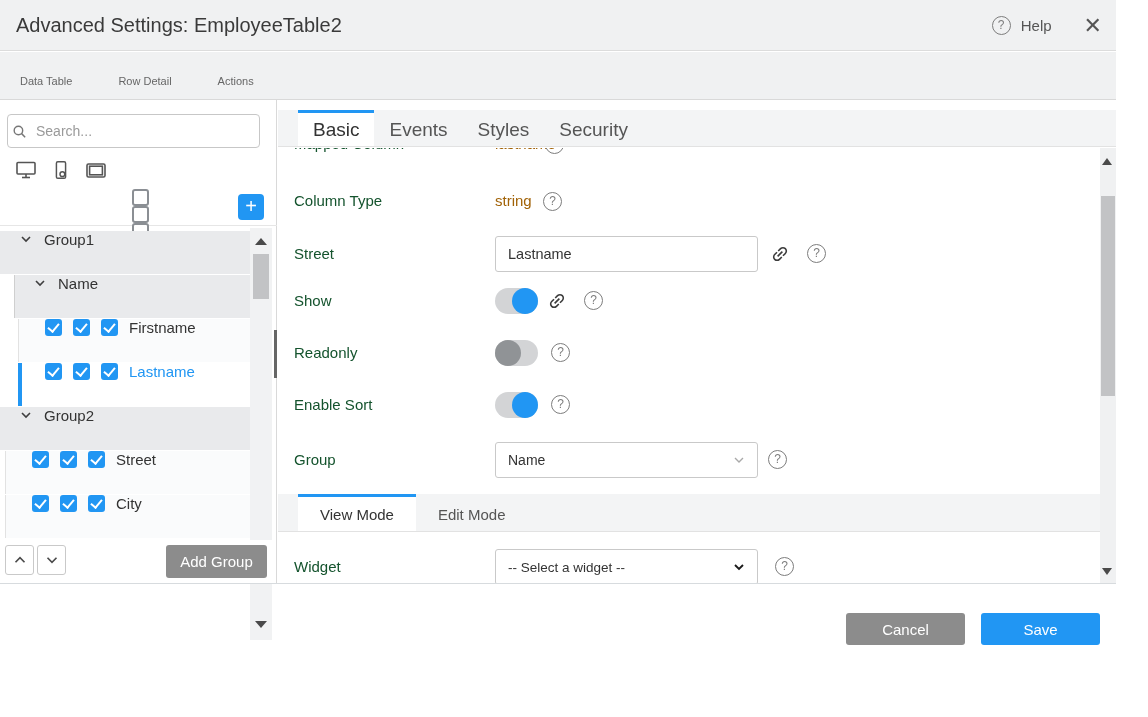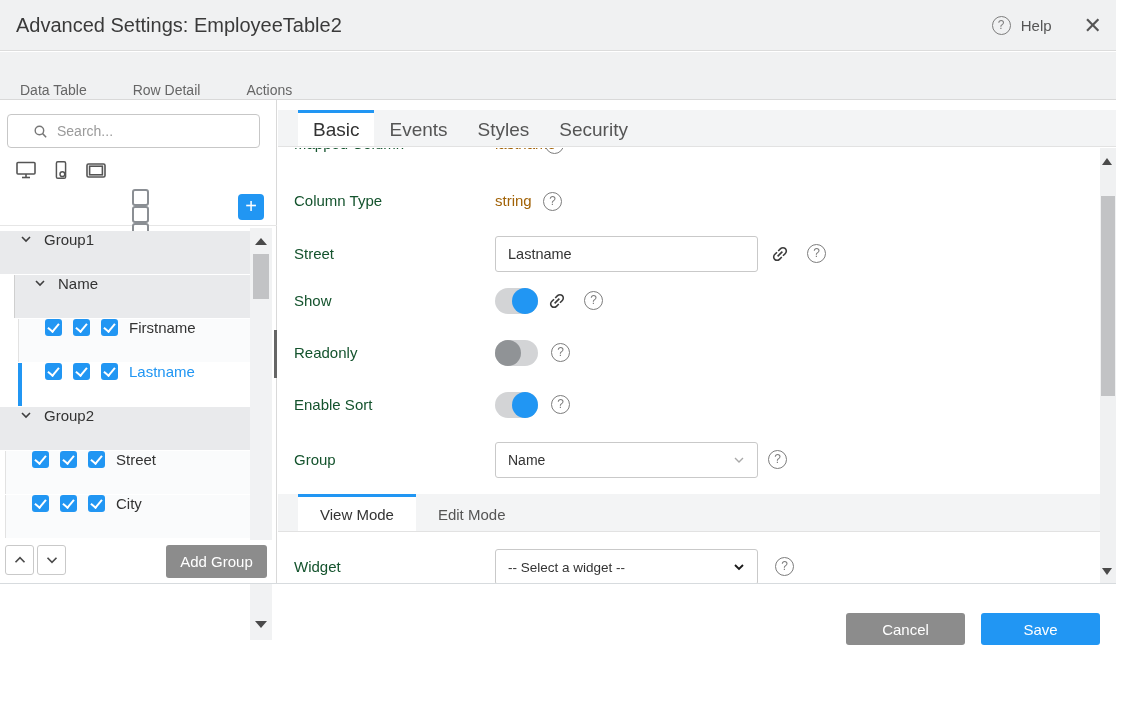--- a/index.html
+++ b/index.html
@@ -10,27 +10,27 @@
   
   .hdr { position:absolute; left:0; top:0; width:1116px; height:51px; background:#f0f1f2; border-bottom:1px solid #dcdcdc; display:flex; align-items:center; }
   .hdr-title { margin-left:16px; font-size:20px; color:#3a3a3a; }
   .hdr-right { position:absolute; right:14px; top:0; height:51px; display:flex; align-items:center; gap:10px; }
   .q { width:19px; height:19px; border:1.5px solid #7d7d7d; border-radius:50%; color:#7d7d7d; font-size:12px; line-height:16px; text-align:center; flex:none; }
   .hdr-help-label { font-size:15px; color:#555; margin-right:16px; }
   .hdr-close { font-size:22px; color:#555; line-height:20px; cursor:default; margin-left:6px; }
 
   
   .tabs { position:absolute; left:0; top:52px; width:1116px; height:48px; background:#f0f1f2; border-bottom:1px solid #d9d9d9; display:flex; }
-  .tab { padding:13px 23px; line-height:45px; font-size:14px; color:#666; border-top:3px solid transparent; }
+  .tab { padding:4px 23px; line-height:45px; font-size:11px; color:#666; border-top:3px solid transparent; }
   .tab:first-child { padding-left:20px; }
   .tab.active { background:#fff; color:#333; border-top:3px solid #2196f3; }
 
   
   .sidebar { position:absolute; left:0; top:100px; width:277px; height:483px; background:#fff; border-right:1px solid #d9d9d9; }
-  .search-box { position:absolute; left:7px; top:14px; width:253px; height:34px; border:1px solid #c7c7c7; border-radius:4px; background:#fff; display:flex; align-items:center; padding-left:24px; gap:8px; }
+  .search-box { position:absolute; left:7px; top:14px; width:253px; height:34px; border:1px solid #c7c7c7; border-radius:4px; background:#fff; display:flex; align-items:center; padding-left:3px; gap:8px; }
   .search-box input { border:none; outline:none; font-size:14px; color:#333; width:180px; font-family:"Liberation Sans",sans-serif; background:transparent; }
   .search-box input::placeholder { color:#9a9a9a; }
   .dev-row { position:absolute; left:14px; top:54px; height:32px; display:flex; align-items:center; gap:12px; }
   .selall-row { position:absolute; left:0; top:89px; width:277px; height:37px; display:flex; align-items:center; padding-left:14px; border-bottom:1px solid #e6e6e6;flex-direction:column; }
   .cb { width:17px; height:17px; border:2px solid #8b8f94; border-radius:3px; background:#fff; flex:none; }
   .cb.checked { background:#2196f3; border-color:#2196f3; }
   .cb.checked::after { content:''; display:block; width:5px; height:9px; border:solid #fff; border-width:0 2px 2px 0; transform:rotate(40deg); margin:0 auto; margin-top:0px; }
   .selall-row .cb { margin-right:11px; }
   .selall-label { font-size:15px; color:#333; margin-left:2px; }
   .plus-btn { position:absolute; right:13px; top:5px; width:26px; height:26px; background:#2196f3; border-radius:4px; color:#fff; font-size:20px; line-height:24px; text-align:center; }

